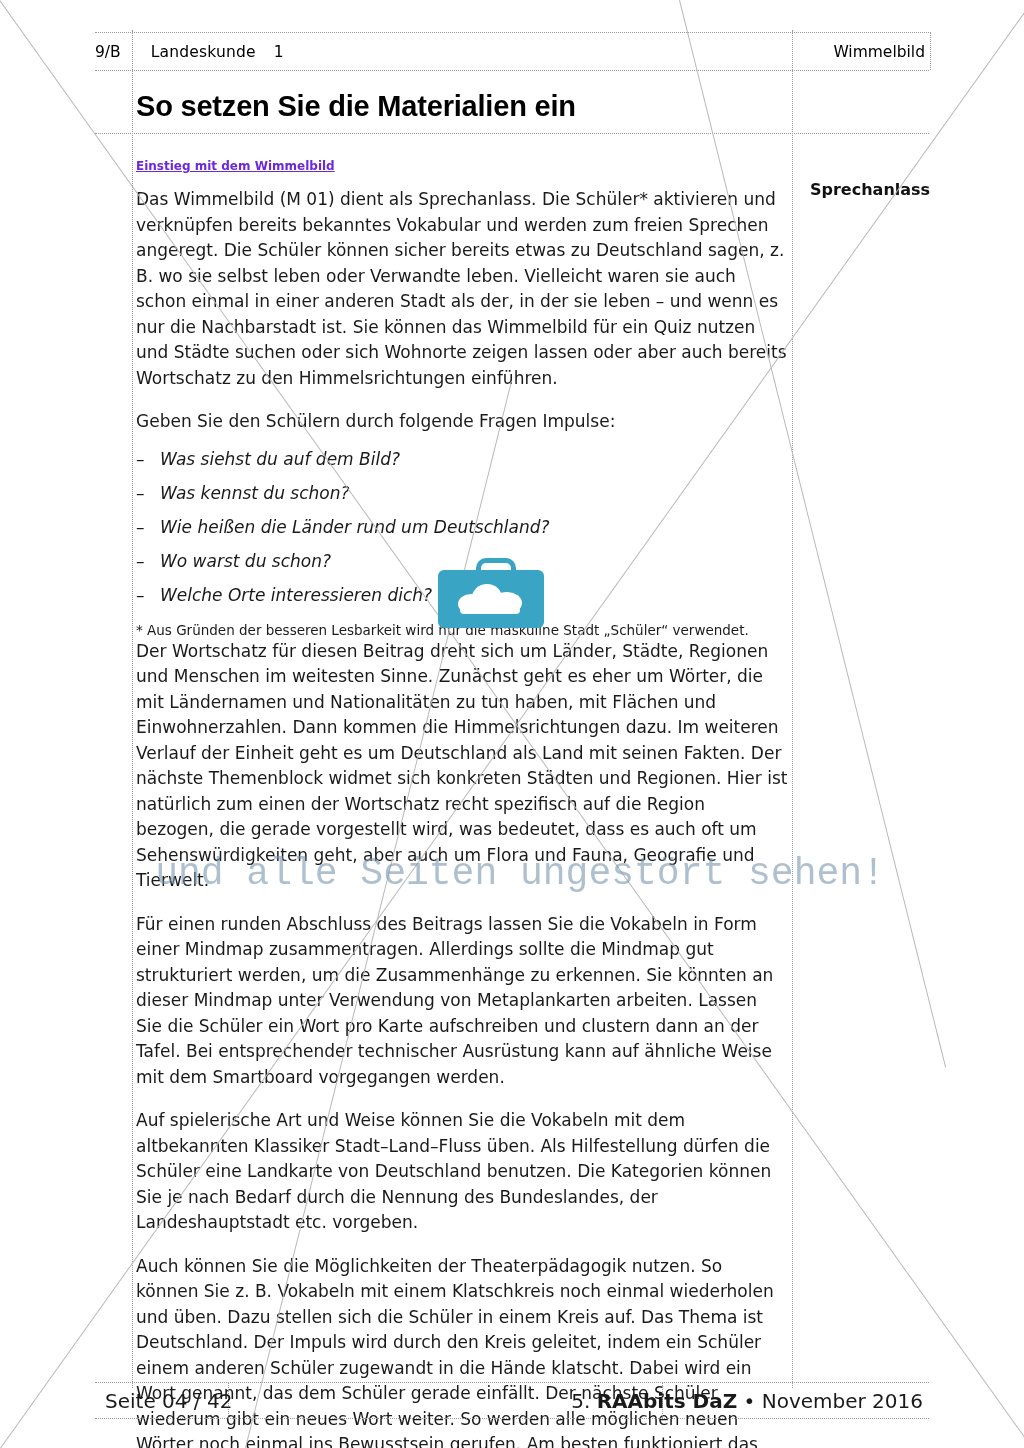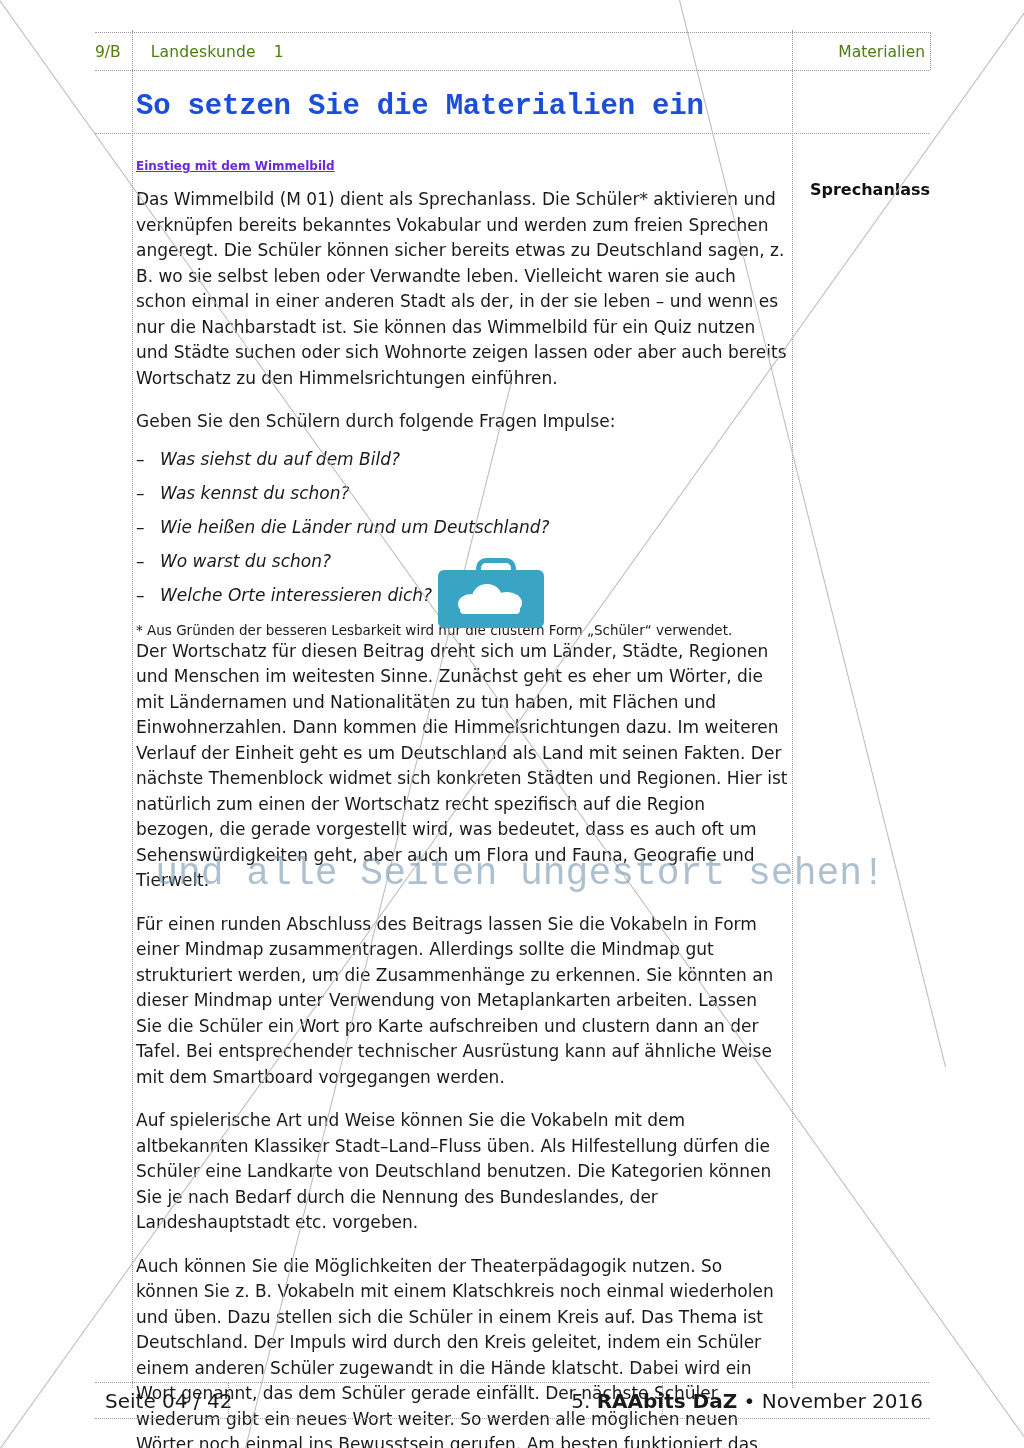--- a/index.html
+++ b/index.html
@@ -36,21 +36,21 @@
   
   .header {
     position: absolute;
     left: 95px;
     right: 95px;
     top: 36px;
     height: 32px;
     display: flex;
     align-items: center;
     font-size: 15.5px;
-    color: #4d7c0f;
+    color: #000000;
   }
   .header-left {
     display: flex;
     align-items: baseline;
   }
   .header-chapter {
     padding-right: 14px;
   }
   .header-topic {
     padding-left: 16px;
@@ -102,27 +102,27 @@
 
   
   .content {
     position: absolute;
     left: 136px;
     top: 84px;
     width: 652px;
   }
 
   h1.doc-title {
-    font-family: Liberation Mono, monospace;
+    font-family: Liberation Sans, sans-serif;
     font-size: 29px;
     font-weight: bold;
     letter-spacing: -0.2px;
     margin: 0 0 0 0;
     padding: 6px 0 14px 0;
-    color: #1d4ed8;
+    color: #000000;
   }
 
   .title-rule {
     position: absolute;
     left: 95px;
     right: 95px;
     top: 133px;
     border-top: 1px dotted #9a9a9a;
   }
 
@@ -333,21 +333,21 @@
   <div class="header-tick-1"></div>
   <div class="header-tick-2"></div>
   <div class="header-tick-3"></div>
 
   <div class="header">
     <div class="header-left">
       <span class="header-chapter">9/B</span>
       <span class="header-topic">Landeskunde</span>
       <span class="header-topic-num">1</span>
     </div>
-    <div class="header-right">Materialien</div>
+    <div class="header-right">Wimmelbild</div>
   </div>
 
   <div class="title-rule"></div>
 
   <div class="margin-note">Sprechanlass</div>
 
   <div class="content">
 
     <h1 class="doc-title">So setzen Sie die Materialien ein</h1>
 
@@ -358,21 +358,21 @@
     <p class="para tight">Geben Sie den Schülern durch folgende Fragen Impulse:</p>
 
     <ul class="impulse">
       <li><span class="dash">–</span><span>Was siehst du auf dem Bild?</span></li>
       <li><span class="dash">–</span><span>Was kennst du schon?</span></li>
       <li><span class="dash">–</span><span>Wie heißen die Länder rund um Deutschland?</span></li>
       <li><span class="dash">–</span><span>Wo warst du schon?</span></li>
       <li><span class="dash">–</span><span>Welche Orte interessieren dich?</span></li>
     </ul>
 
-    <p class="footnote">* Aus Gründen der besseren Lesbarkeit wird nur die clustern Form „Schüler“ verwendet.</p>
+    <p class="footnote">* Aus Gründen der besseren Lesbarkeit wird nur die maskuline Stadt „Schüler“ verwendet.</p>
 
 
     <p class="para">Der Wortschatz für diesen Beitrag dreht sich um Länder, Städte, Regionen und Menschen im weitesten Sinne. Zunächst geht es eher um Wörter, die mit Ländernamen und Nationalitäten zu tun haben, mit Flächen und Einwohnerzahlen. Dann kommen die Himmelsrichtungen dazu. Im weiteren Verlauf der Einheit geht es um Deutschland als Land mit seinen Fakten. Der nächste Themenblock widmet sich konkreten Städten und Regionen. Hier ist natürlich zum einen der Wortschatz recht spezifisch auf die Region bezogen, die gerade vorgestellt wird, was bedeutet, dass es auch oft um Sehenswürdigkeiten geht, aber auch um Flora und Fauna, Geografie und Tierwelt.</p>
     <p class="para">Für einen runden Abschluss des Beitrags lassen Sie die Vokabeln in Form einer Mindmap zusammentragen. Allerdings sollte die Mindmap gut strukturiert werden, um die Zusammenhänge zu erkennen. Sie könnten an dieser Mindmap unter Verwendung von Metaplankarten arbeiten. Lassen Sie die Schüler ein Wort pro Karte aufschreiben und clustern dann an der Tafel. Bei entsprechender technischer Ausrüstung kann auf ähnliche Weise mit dem Smartboard vorgegangen werden.</p>
     <p class="para">Auf spielerische Art und Weise können Sie die Vokabeln mit dem altbekannten Klassiker Stadt–Land–Fluss üben. Als Hilfestellung dürfen die Schüler eine Landkarte von Deutschland benutzen. Die Kategorien können Sie je nach Bedarf durch die Nennung des Bundeslandes, der Landeshauptstadt etc. vorgeben.</p>
     <p class="para">Auch können Sie die Möglichkeiten der Theaterpädagogik nutzen. So können Sie z. B. Vokabeln mit einem Klatschkreis noch einmal wiederholen und üben. Dazu stellen sich die Schüler in einem Kreis auf. Das Thema ist Deutschland. Der Impuls wird durch den Kreis geleitet, indem ein Schüler einem anderen Schüler zugewandt in die Hände klatscht. Dabei wird ein Wort genannt, das dem Schüler gerade einfällt. Der nächste Schüler wiederum gibt ein neues Wort weiter. So werden alle möglichen neuen Wörter noch einmal ins Bewusstsein gerufen. Am besten funktioniert das Spiel auf Tempo, weil es so einfach den meisten Spaß macht. Sollte einem Schüler kein Wort einfallen, nennt er einfach das Wort des Vorgängers noch einmal. Mehrfachnennungen sind kein Problem.</p>
 
   </div>
 
   <div class="footer-rule"></div>

